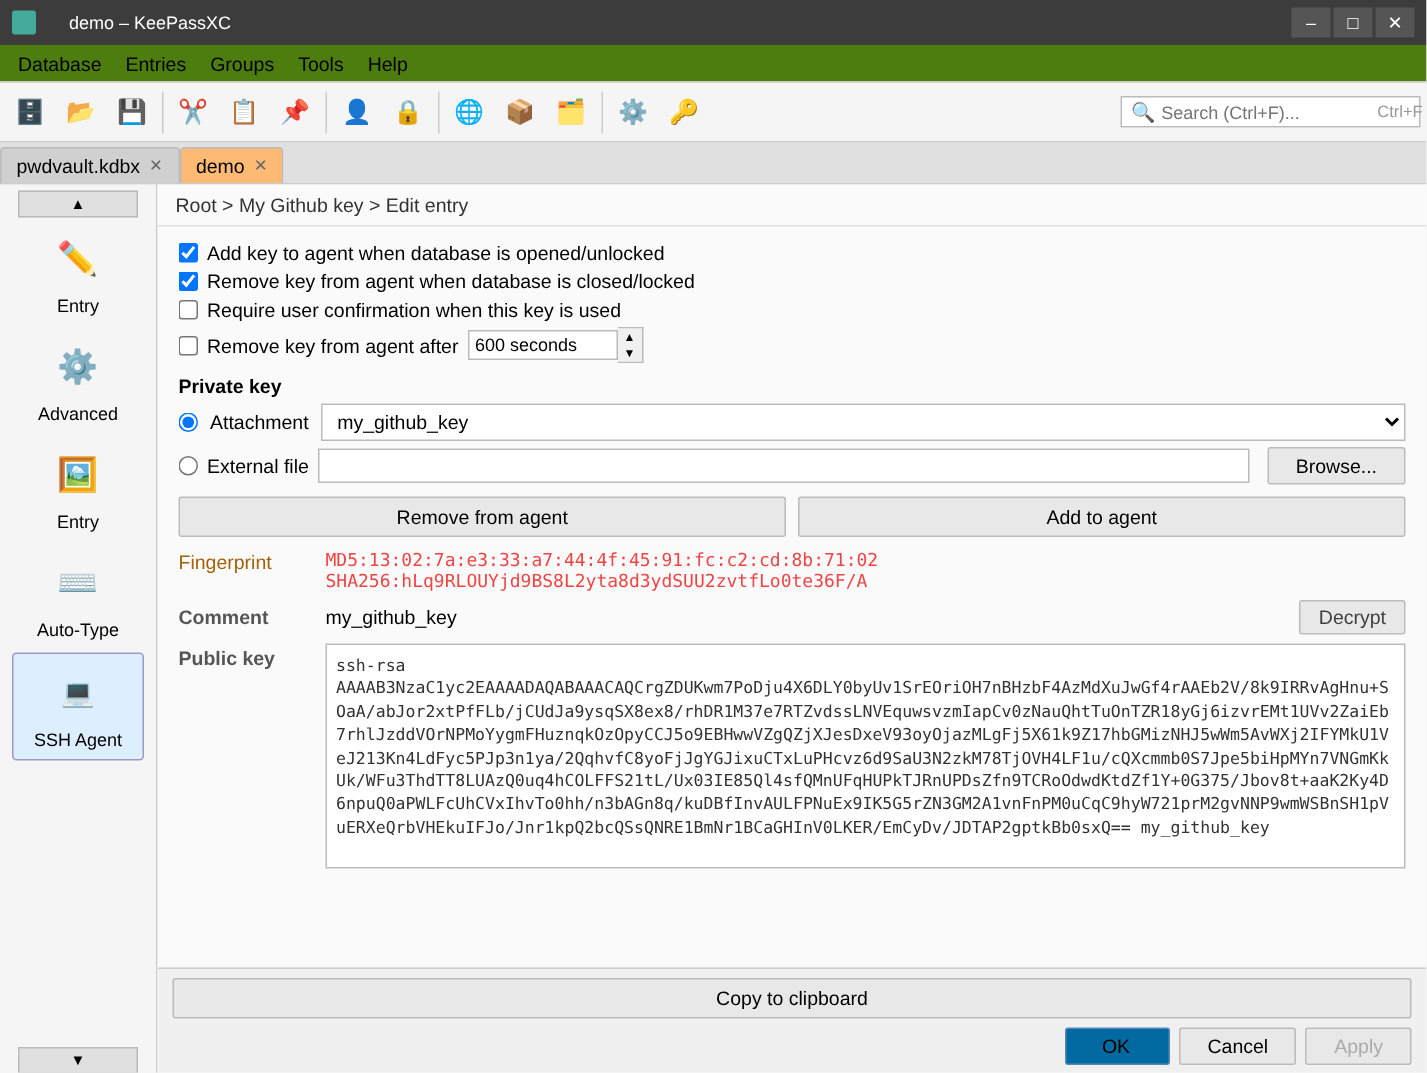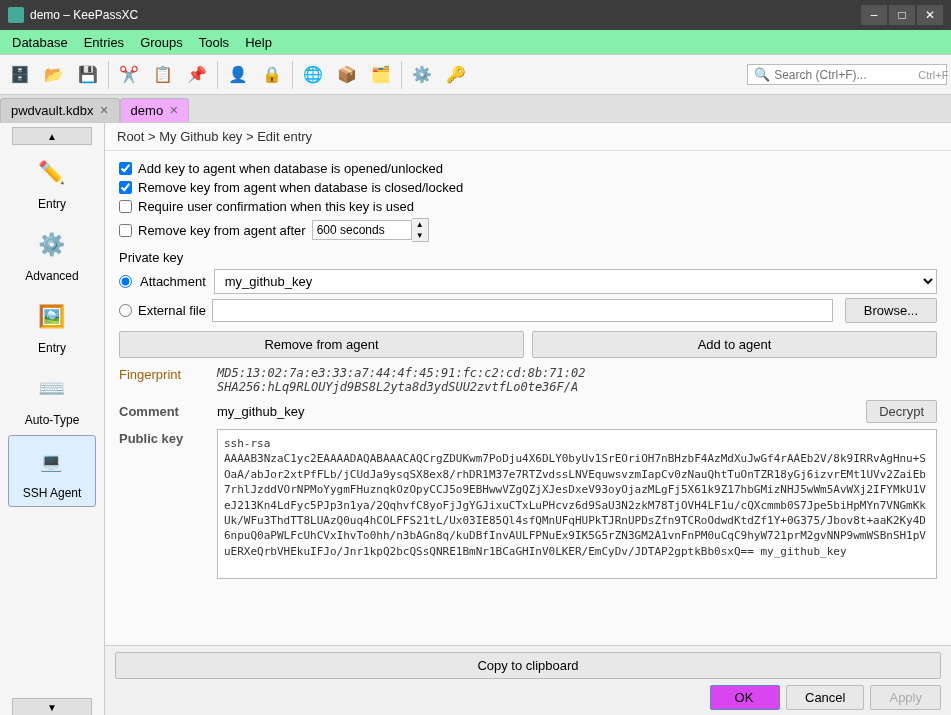--- a/index.html
+++ b/index.html
@@ -8,29 +8,29 @@
     
     .title-bar {
       background: #3c3c3c;
       color: #fff;
       height: 30px;
       display: flex;
       align-items: center;
       padding: 0 8px;
       justify-content: space-between;
     }
-    .title-bar-left { display: flex; align-items: center; gap: 6px; }
+    .title-bar-left { display: flex; align-items: center; gap: 22px; }
     .title-bar-icon { width: 16px; height: 16px; background: #4a9; border-radius: 2px; }
     .title-bar-text { font-size: 12px; }
     .title-bar-controls { display: flex; gap: 2px; }
     .title-btn { width: 26px; height: 20px; background: #555; border: none; color: #fff; font-size: 12px; cursor: pointer; display: flex; align-items: center; justify-content: center; }
 
     
     .menu-bar {
-      background: #86efac;
+      background: #4d7c0f;
       height: 20px;
       display: flex;
       align-items: center;
       padding: 12px 4px;
       border-bottom: 1px solid #ccc;
     }
     .menu-item { padding: 2px 8px; cursor: pointer; font-size: 13px; }
 
     
     .toolbar {
@@ -76,21 +76,21 @@
       background: #d0d0d0;
       border: 1px solid #bbb;
       border-bottom: none;
       display: flex;
       align-items: center;
       gap: 6px;
       cursor: pointer;
       font-size: 12px;
       border-radius: 3px 3px 0 0;
     }
-    .tab.active { background: #f0abfc; }
+    .tab.active { background: #fdba74; }
     .tab-close { font-size: 11px; color: #666; cursor: pointer; }
 
     
     .main-content {
       display: flex;
       height: calc(715px - 30px - 24px - 40px - 28px);
     }
 
     
     .sidebar {
@@ -141,21 +141,21 @@
       padding: 10px 14px;
     }
 
     
     .checkbox-row {
       display: flex; align-items: center; gap: 6px; margin-bottom: 4px;
     }
     .checkbox-row input[type=checkbox] { cursor: pointer; }
     .checkbox-row label { cursor: pointer; font-size: 13px; }
 
-    .section-label { font-size: 13px; font-weight: normal; margin: 8px 0 4px; }
+    .section-label { font-size: 13px; font-weight: bold; margin: 8px 0 4px; }
 
     .radio-row { display: flex; align-items: center; gap: 6px; margin-bottom: 4px; }
     .radio-row input[type=radio] { cursor: pointer; }
     .radio-row label { cursor: pointer; font-size: 13px; }
     
     .text-field {
       border: 1px solid #bbb; padding: 3px 6px; font-size: 13px; background: #fff;
       outline: none;
     }
 
@@ -214,21 +214,21 @@
     }
     .copy-btn {
       width: 100%; padding: 5px; background: #e8e8e8; border: 1px solid #bbb;
       cursor: pointer; font-size: 13px; border-radius: 2px;
     }
     .dialog-buttons { display: flex; justify-content: flex-end; gap: 6px; }
     .dialog-btn {
       padding: 4px 18px; background: #e8e8e8; border: 1px solid #bbb;
       cursor: pointer; font-size: 13px; border-radius: 2px; min-width: 70px;
     }
-    .dialog-btn.primary { background: #d946ef; border-color: #5588bb; padding-left: 16px; }
+    .dialog-btn.primary { background: #0369a1; border-color: #5588bb; padding-left: 16px; }
     .dialog-btn:disabled { color: #aaa; cursor: default; }
 
     .pubkey-row { display: flex; align-items: flex-start; gap: 8px; }
     .pubkey-label-col { min-width: 90px; font-weight: bold; color: #555; padding-top: 2px; }
   </style>
 </head>
 <body>
 
 <div class="title-bar">
   <div class="title-bar-left">
@@ -372,21 +372,21 @@
         <button class="dialog-btn">Browse...</button>
       </div>
 
       <div class="action-buttons-row">
         <button class="action-btn">Remove from agent</button>
         <button class="action-btn">Add to agent</button>
       </div>
 
       <div class="info-row">
         <span class="info-label">Fingerprint</span>
-        <span class="info-value" style="white-space:pre; font-size:12px; color:#404040;font-style:italic;">MD5:13:02:7a:e3:33:a7:44:4f:45:91:fc:c2:cd:8b:71:02
+        <span class="info-value" style="white-space:pre; font-size:12px; color:#ef4444;">MD5:13:02:7a:e3:33:a7:44:4f:45:91:fc:c2:cd:8b:71:02
 SHA256:hLq9RLOUYjd9BS8L2yta8d3ydSUU2zvtfLo0te36F/A</span>
       </div>
 
       <div class="comment-row">
         <span class="comment-label">Comment</span>
         <span class="comment-value">my_github_key</span>
         <button class="decrypt-btn" disabled="">Decrypt</button>
       </div>
 
       <div class="pubkey-row">

